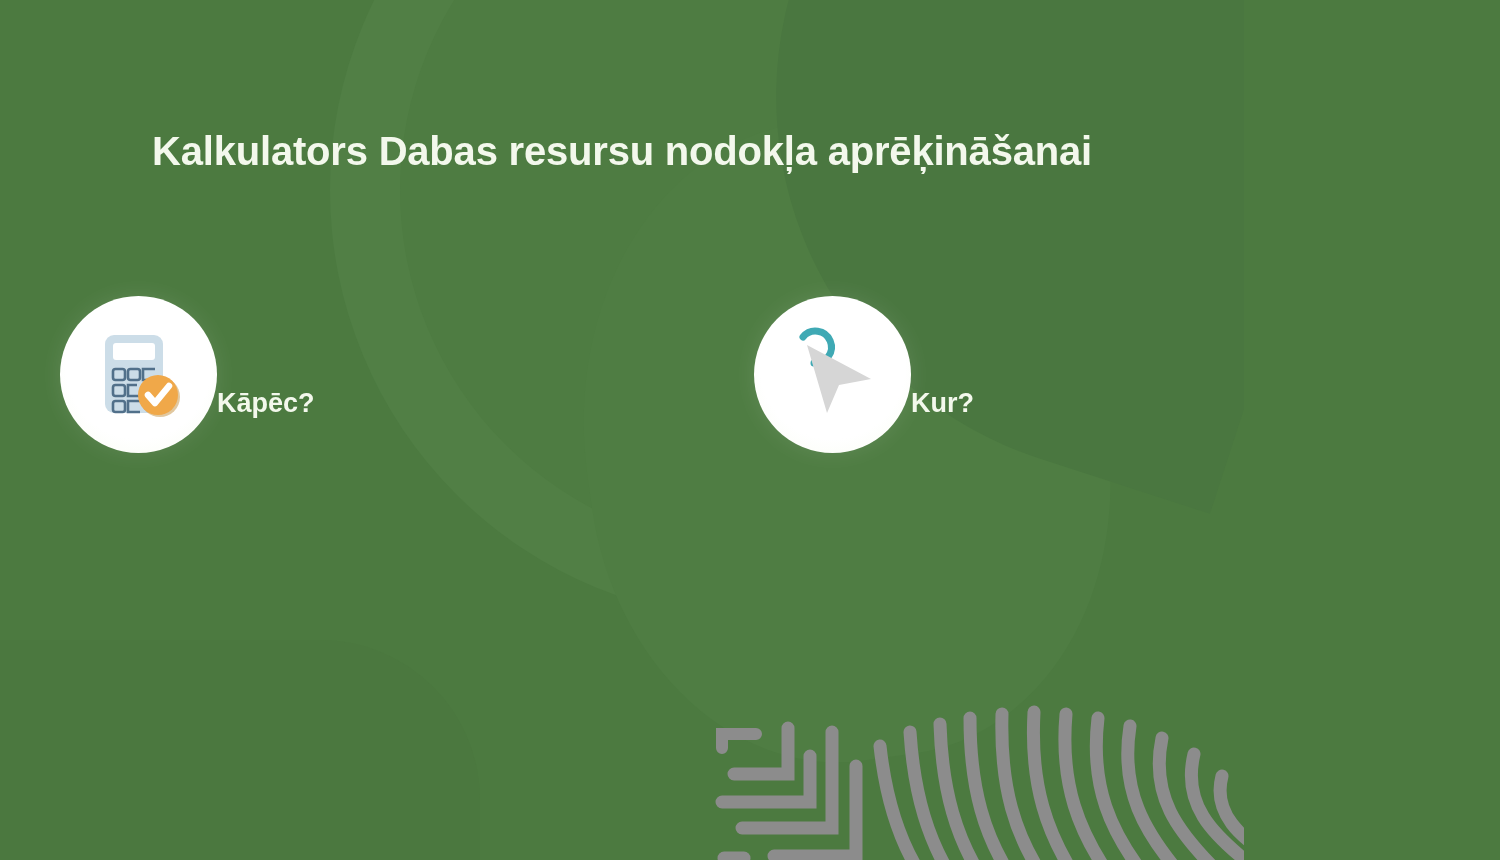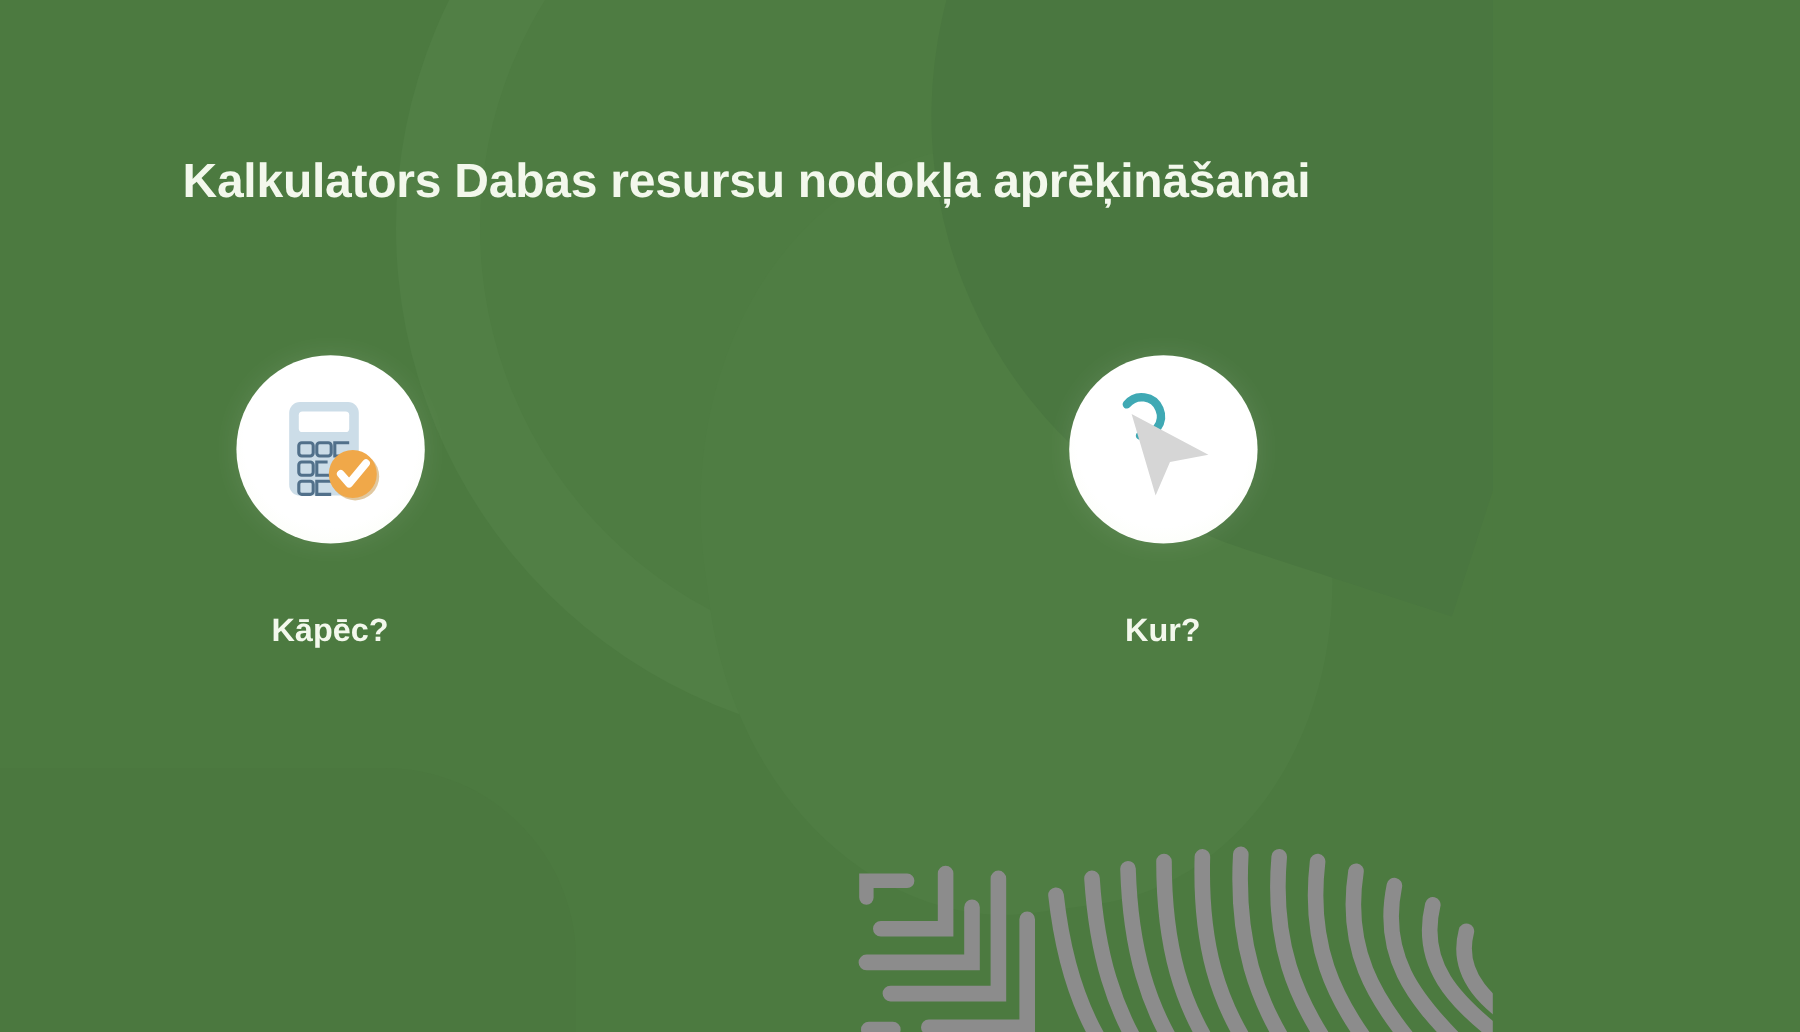--- a/index.html
+++ b/index.html
@@ -108,21 +108,21 @@
     position: absolute;
     left: 60px;
     right: 60px;
     top: 296px;
     display: flex;
     justify-content: space-between;
   }
   .column {
     width: 430px;
     display: flex;
-    flex-direction: column;
+    flex-direction: row;
     align-items: center;
   }
 
   .icon-circle {
     width: 157px;
     height: 157px;
     border-radius: 50%;
     background: radial-gradient(circle at 50% 45%, #ffffff 0%, #ffffff 62%, #fbfdf7 82%, #eef6e6 100%);
     display: flex;
     align-items: center;

